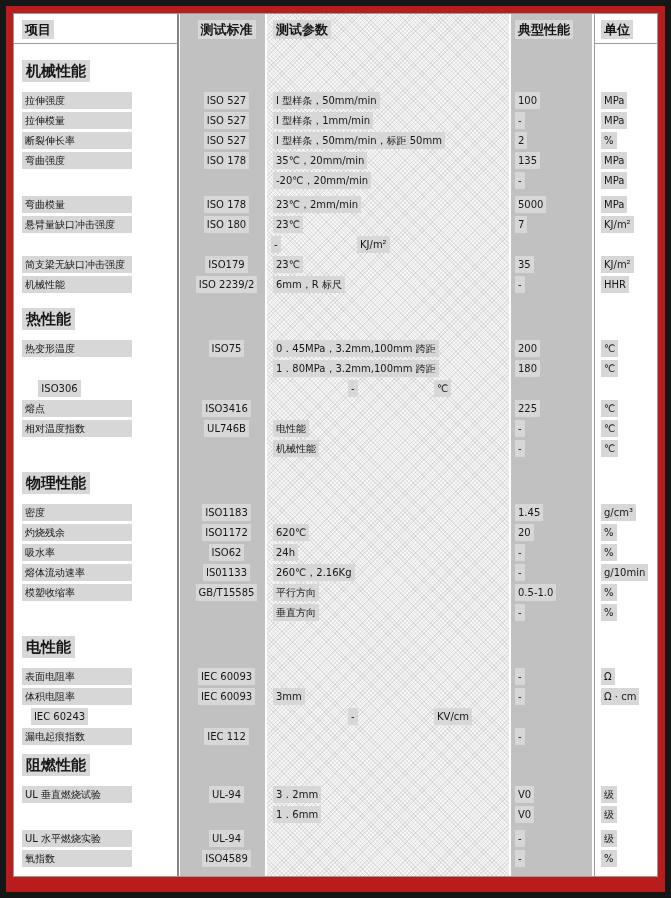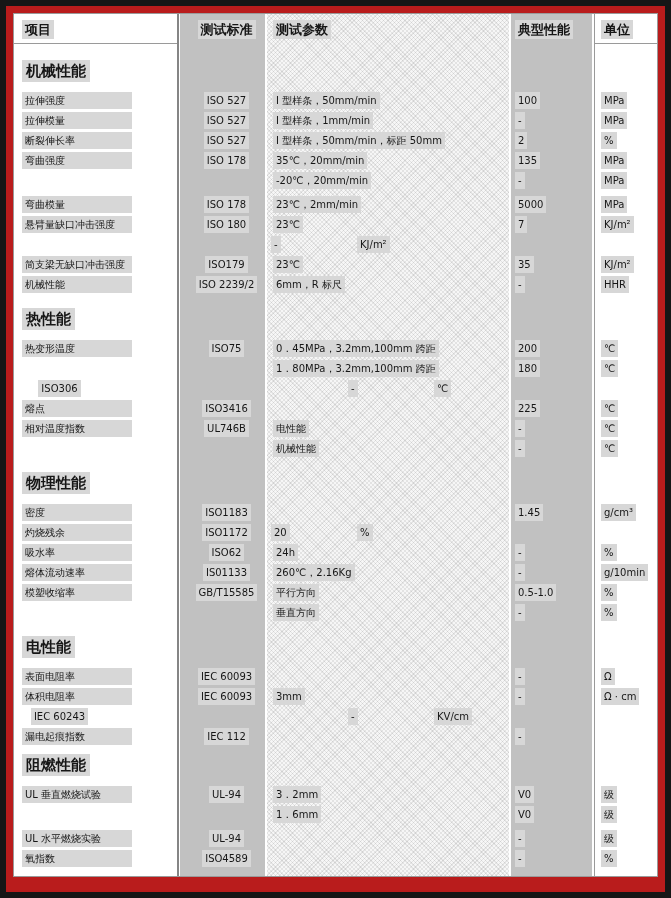--- a/index.html
+++ b/index.html
@@ -351,20 +351,23 @@
             <span class="hl">g/cm³</span>
           </div>
         </div>
         <div class="row data">
           <div class="cell c1">
             <span class="hl wide">灼烧残余</span>
           </div>
           <div class="cell c2">
             <span class="hl">ISO1172</span>
           </div>
+          <div class="cell c3">
+            <span class="hl">620℃</span>
+          </div>
           <div class="cell c4">
             <span class="hl">20</span>
           </div>
           <div class="cell c5">
             <span class="hl">%</span>
           </div>
         </div>
         <div class="row data">
           <div class="cell c1">
             <span class="hl wide">吸水率</span>

